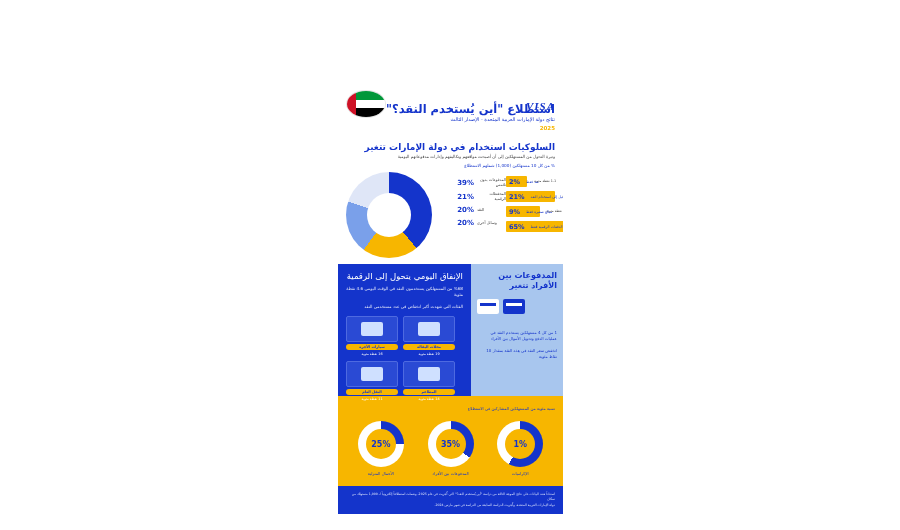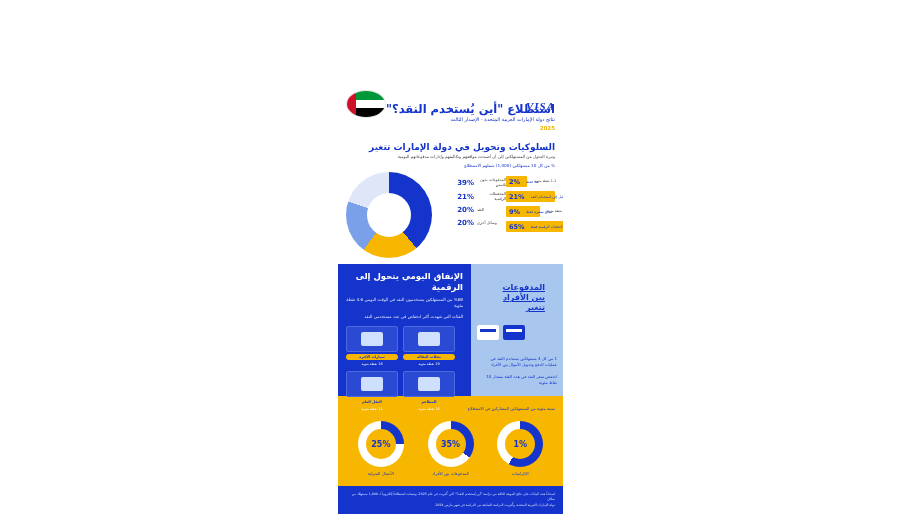--- a/index.html
+++ b/index.html
@@ -66,34 +66,34 @@
   .barrow .bar{height:11px;background:#F7B600;position:relative;border-radius:1px;
     display:flex;align-items:center;justify-content:flex-start;flex-direction:row-reverse;}
   .barrow .bar .bpct{color:#1434CB;font-size:6.5px;font-weight:bold;padding:0 3px;}
   .barrow .bar .blbl{color:#1434CB;font-size:3.6px;padding-left:3px;white-space:nowrap;}
   .barrow .bcap{color:#3c3c3c;font-size:3.4px;text-align:right;line-height:1.15;width:26px;}
 
   
   .sec2{display:flex;flex-direction:row-reverse;height:132px;}
   .sec2 .left{flex:0 0 92px;background:#a8c6ee;padding:7px 6px;box-sizing:border-box;}
   .sec2 .right{flex:1;background:#1434CB;padding:7px 8px;box-sizing:border-box;color:#fff;}
-  .sec2 .left h3{margin:12px;color:#1434CB;font-size:8px;font-weight:bold;text-align:right;line-height:1.25;text-decoration:underline;}
+  .sec2 .left h3{margin:0;color:#1434CB;font-size:8px;font-weight:bold;text-align:right;line-height:1.25;}
   .pay-icons{display:flex;flex-direction:row-reverse;gap:4px;margin-top:8px;}
   .pay-icons .ic{width:22px;height:15px;background:#fff;border-radius:2px;position:relative;}
   .pay-icons .ic i{position:absolute;left:3px;top:4px;width:16px;height:3px;background:#1434CB;display:block;}
   .pay-icons .ic.blue{background:#1434CB;}
   .pay-icons .ic.blue i{background:#fff;}
   .people{display:flex;flex-direction:row-reverse;gap:5px;margin-top:10px;align-items:flex-end;}
   .person{width:15px;}
   .person .head{width:9px;height:9px;border-radius:50%;margin:0 auto;}
   .person .body{width:15px;height:17px;border-radius:6px 6px 2px 2px;margin-top:1px;}
   .person.w .head,.person.w .body{background:#ffffff;}
   .person.b .head,.person.b .body{background:#1434CB;}
   .sec2 .left p{margin:6px 0 0 0;color:#1434CB;font-size:4px;text-align:right;line-height:1.5;}
-  .sec2 .right h3{margin:0;color:#fff;font-size:8.5px;font-weight:bold;text-align:right;line-height:1.25;}
+  .sec2 .right h3{margin:0;color:#fff;font-size:8.5px;font-weight:normal;text-align:right;line-height:1.25;}
   .sec2 .right p{margin:4px 0 0 0;font-size:4.2px;text-align:right;line-height:1.5;color:#e8ecfb;}
   .sec2 .right .cats{margin-top:5px;font-size:4.2px;text-align:right;color:#e8ecfb;line-height:1.5;}
   .tiles{display:flex;flex-wrap:wrap;flex-direction:row-reverse;gap:5px;margin-top:6px;}
   .tile{width:52px;}
   .tile .box{height:24px;background:#2a4ad4;border:1px solid #4e6ae0;border-radius:2px;
     display:flex;align-items:center;justify-content:center;}
   .tile .box .glyph{width:22px;height:14px;background:#cfe0ff;border-radius:2px;position:relative;}
   .tile .pill{margin-top:2px;background:#F7B600;color:#1434CB;font-size:3.6px;font-weight:bold;
     border-radius:6px;text-align:center;padding:1px 0;}
   .tile .cap{margin-top:2px;color:#ffffff;font-size:3.4px;text-align:center;}
@@ -127,21 +127,21 @@
         <div class="white"></div>
         <div class="black"></div>
     </div>
     <div class="visa-logo">VISA</div>
     <div class="title">استطلاع "أين يُستخدم النقد؟"</div>
     <div class="subtitle">نتائج دولة الإمارات العربية المتحدة - الإصدار الثالث</div>
     <div class="year">2025</div>
   </div>
 
   <div class="sec1">
-    <h2>السلوكيات وتحويل في دولة الإمارات تتغير</h2>
+    <h2>السلوكيات استخدام في دولة الإمارات تتغير</h2>
     <p class="lead">وتيرة التحول من المستهلكين إلى أن أصبحت مواقعهم وتكاليفهم وإدارات مدفوعاتهم اليومية</p>
     <p class="note">% من كل 10 مستهلكين (1,000) شملهم الاستطلاع</p>
 
     <div class="chartrow">
       <div class="donut-wrap">
         <div class="donut"></div>
       </div>
 
       <div class="legend">
         <div class="legend-item">

